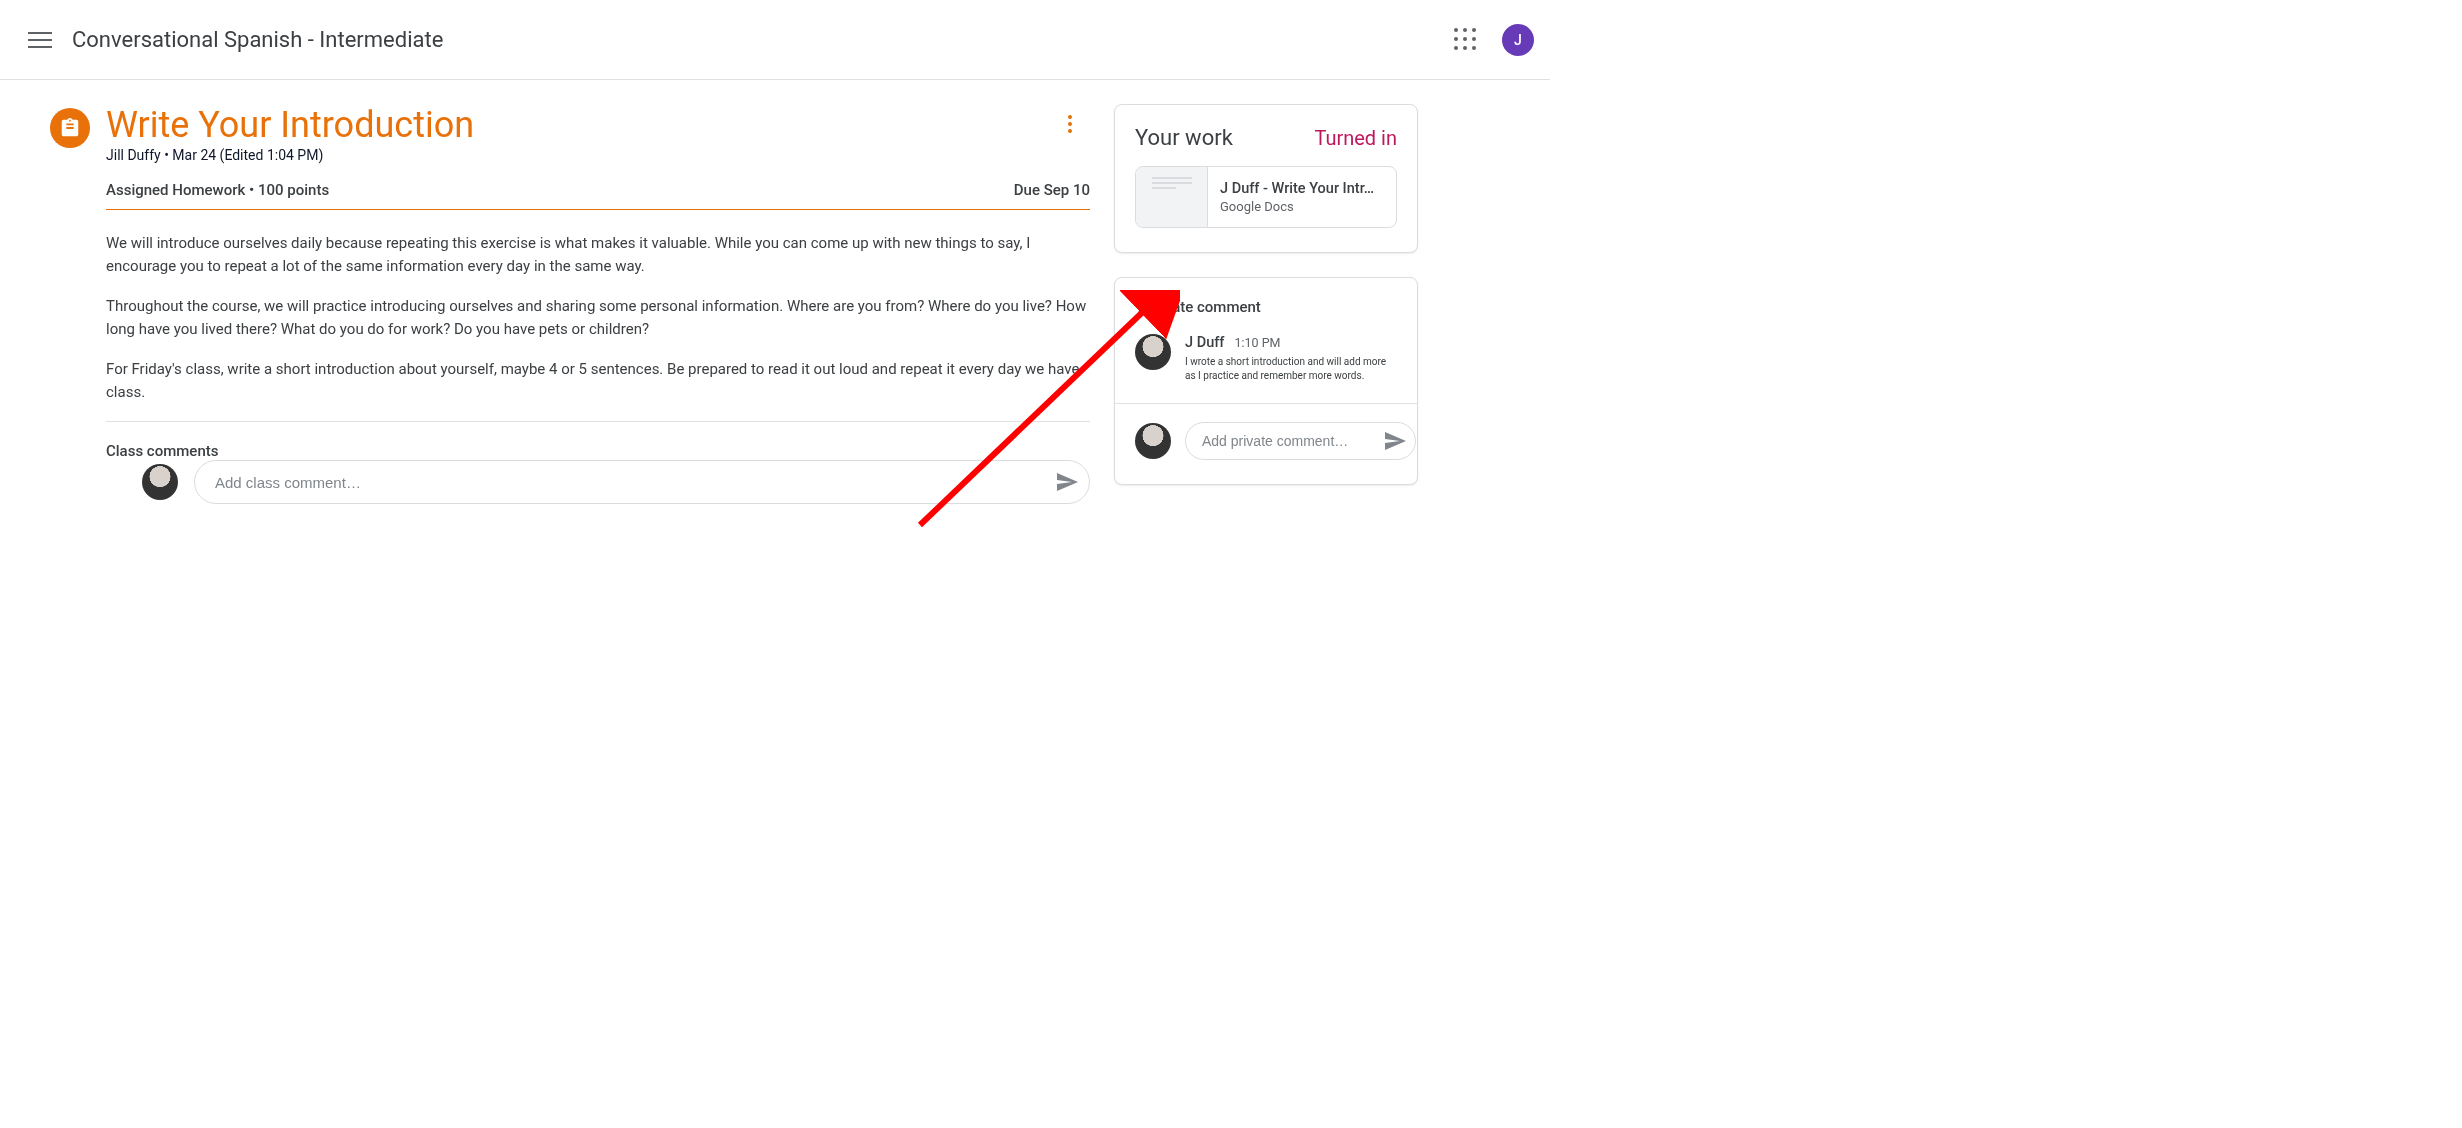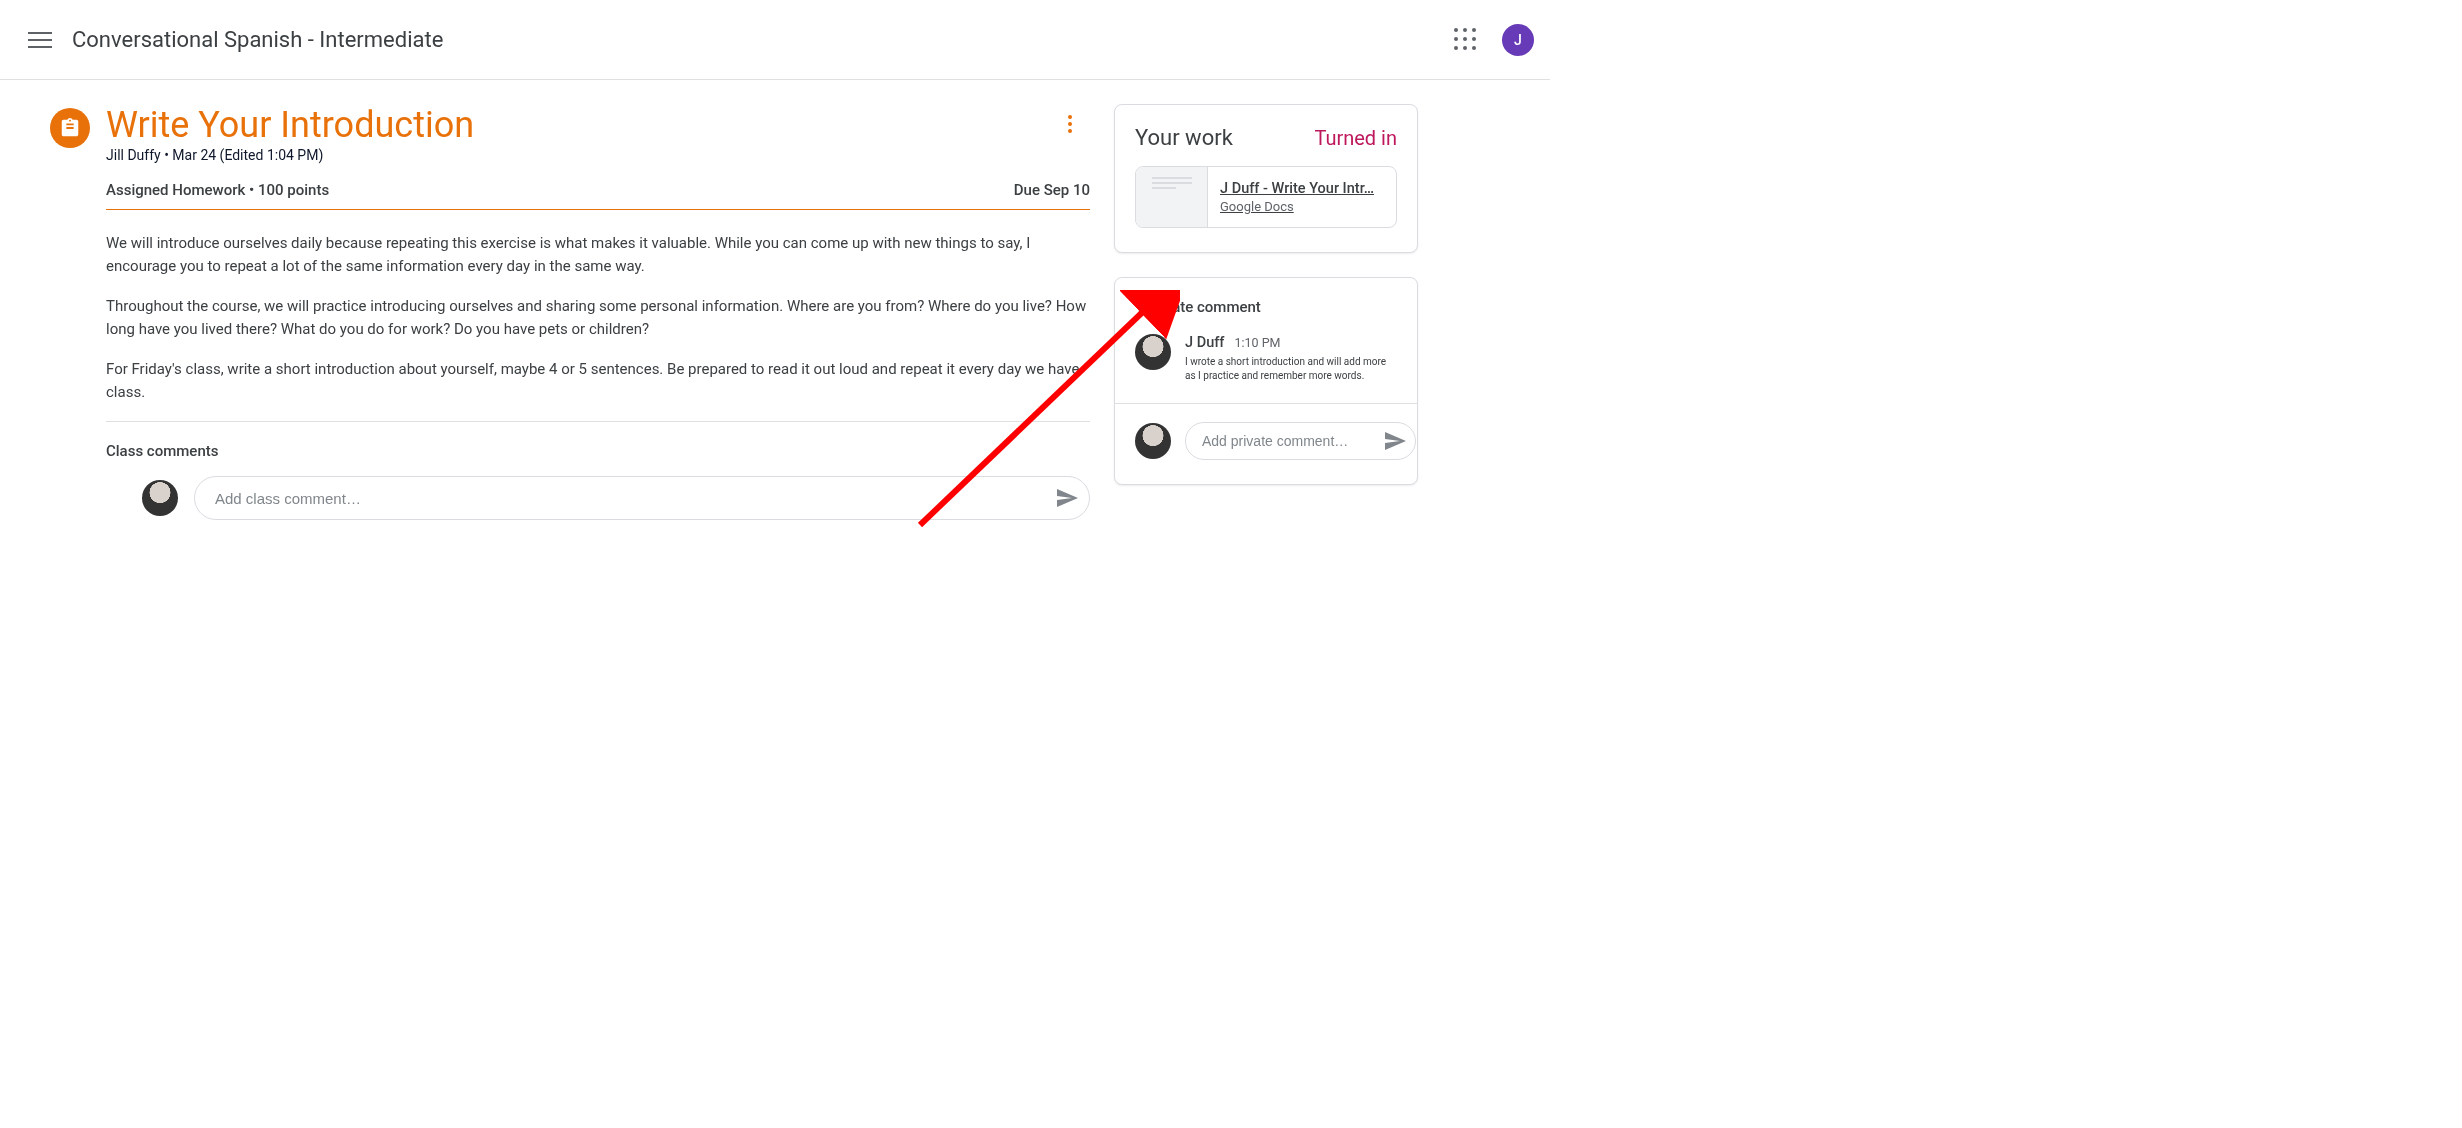--- a/index.html
+++ b/index.html
@@ -74,21 +74,21 @@
   .meta-row {
     display: flex; justify-content: space-between; align-items: center;
     margin-top: 18px; font-size: 15px; font-weight: 500; color: #3c4043;
   }
   .divider-accent { height: 1px; background: #e8710a; margin-top: 10px; }
   .description { margin-top: 22px; font-size: 15px; line-height: 1.5; color: #3c4043; }
   .description p { margin-bottom: 18px; }
   .divider-light { height: 1px; background: #e0e0e0; margin-top: 10px; }
   .comments-heading { font-size: 15px; font-weight: 500; margin-top: 20px; color: #3c4043; }
   .comment-input-row {
-    display: flex; align-items: center; gap: 16px; margin-top: 16px; margin-left: 36px;
+    display: flex; align-items: center; gap: 16px; margin-left: 36px;
   }
   .avatar-img {
     width: 36px; height: 36px; border-radius: 50%;
     background: #444 radial-gradient(circle at 50% 35%, #d9d2cc 0%, #d9d2cc 35%, #333 36%);
     flex-shrink: 0;
   }
   .comment-input {
     flex: 1; display: flex; align-items: center;
     border: 1px solid #dadce0; border-radius: 24px;
     height: 44px; padding: 0 10px 0 20px;
@@ -117,21 +117,21 @@
   }
   .attach-thumb {
     width: 72px; height: 60px; background: #f1f3f4;
     border-right: 1px solid #dadce0;
     display: flex; align-items: flex-start; justify-content: center;
     padding-top: 10px;
   }
   .attach-thumb .lines { width: 40px; }
   .attach-thumb .lines span { display: block; height: 2px; background: #dadce0; margin-bottom: 3px; }
   .attach-thumb .lines span:nth-child(3) { width: 60%; }
-  .attach-info { padding: 8px 12px; overflow: hidden; text-decoration: underline; }
+  .attach-info { padding: 8px 12px; overflow: hidden; }
   .attach-title { font-size: 14.5px; font-weight: 500; color: #3c4043; white-space: nowrap; overflow: hidden; text-overflow: ellipsis; max-width: 220px;}
   .attach-type { font-size: 13px; color: #5f6368; margin-top: 2px; }
   .unsubmit-btn {
     width: 100%; margin-top: 18px;
     border: 1px solid #fde6d4; background: #fff8f2;
     color: #e8710a; font-size: 15px; font-weight: 500;
     height: 42px; border-radius: 4px; cursor: pointer;
   }
   .pc-heading { font-size: 15px; font-weight: 500; color: #3c4043; }
   .pc-item { display: flex; gap: 14px; margin-top: 18px; }

